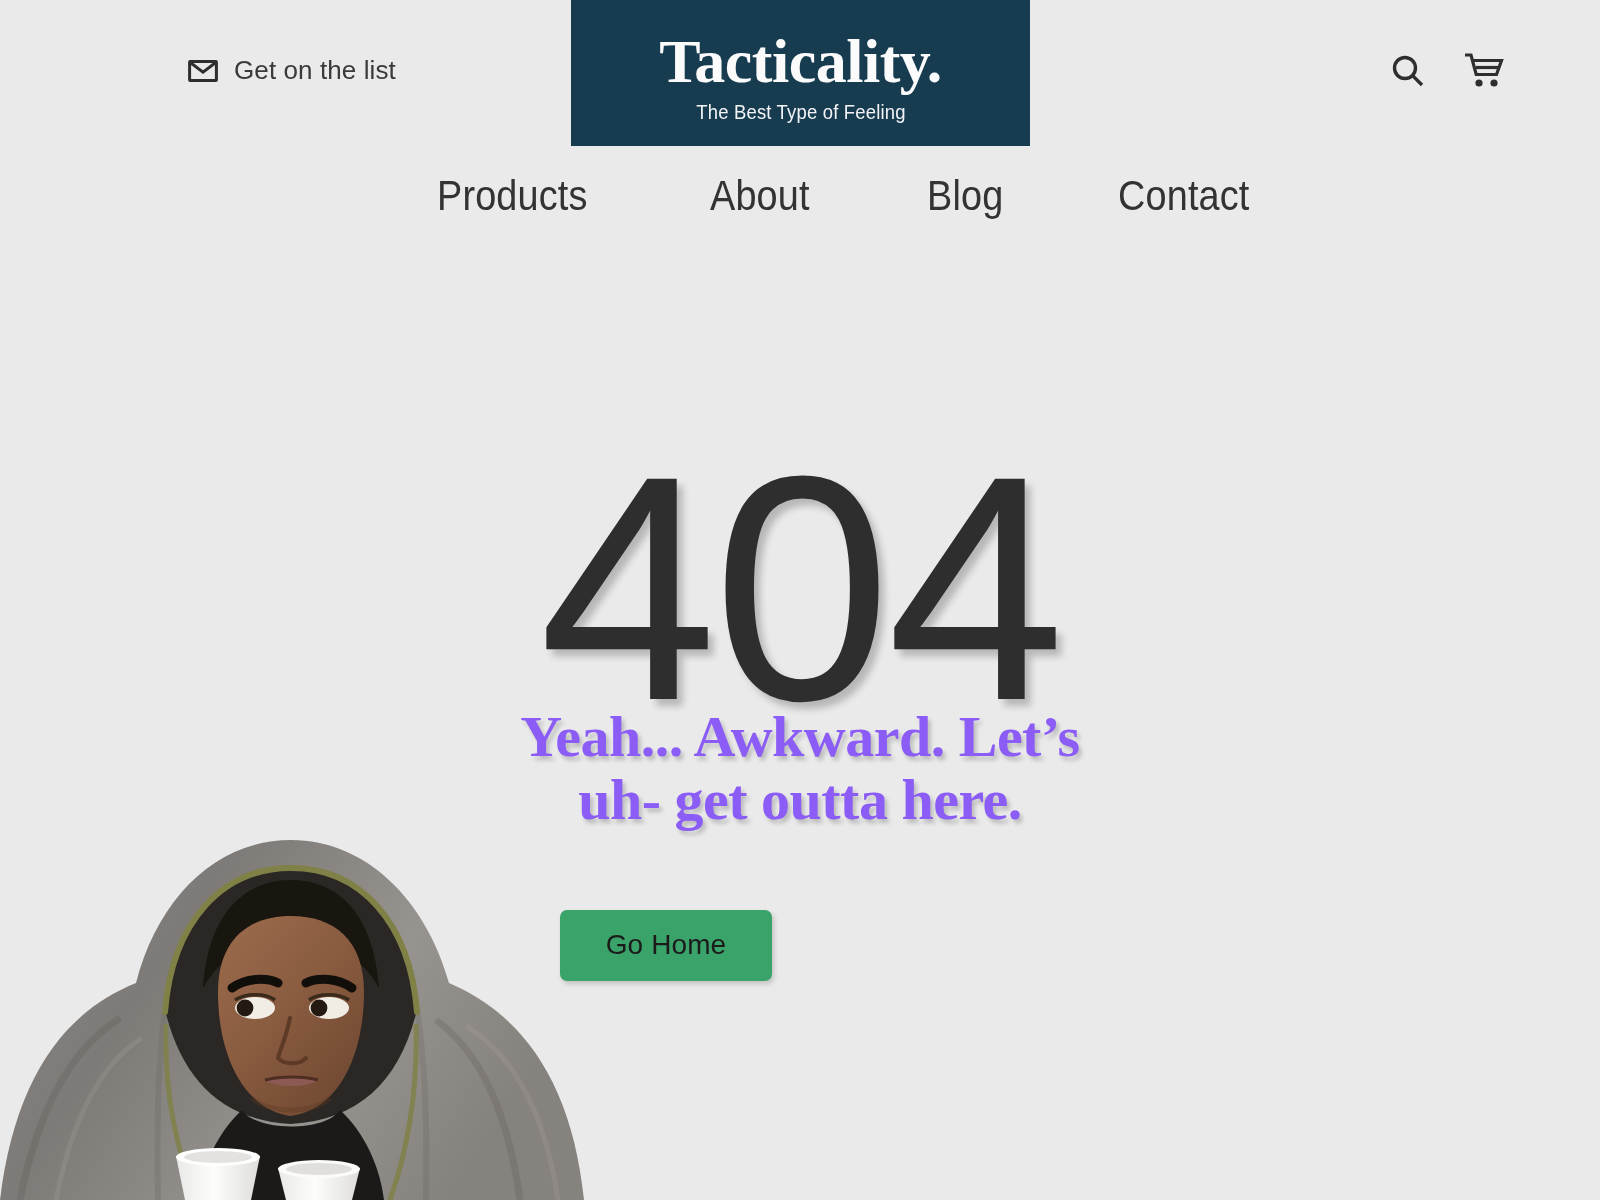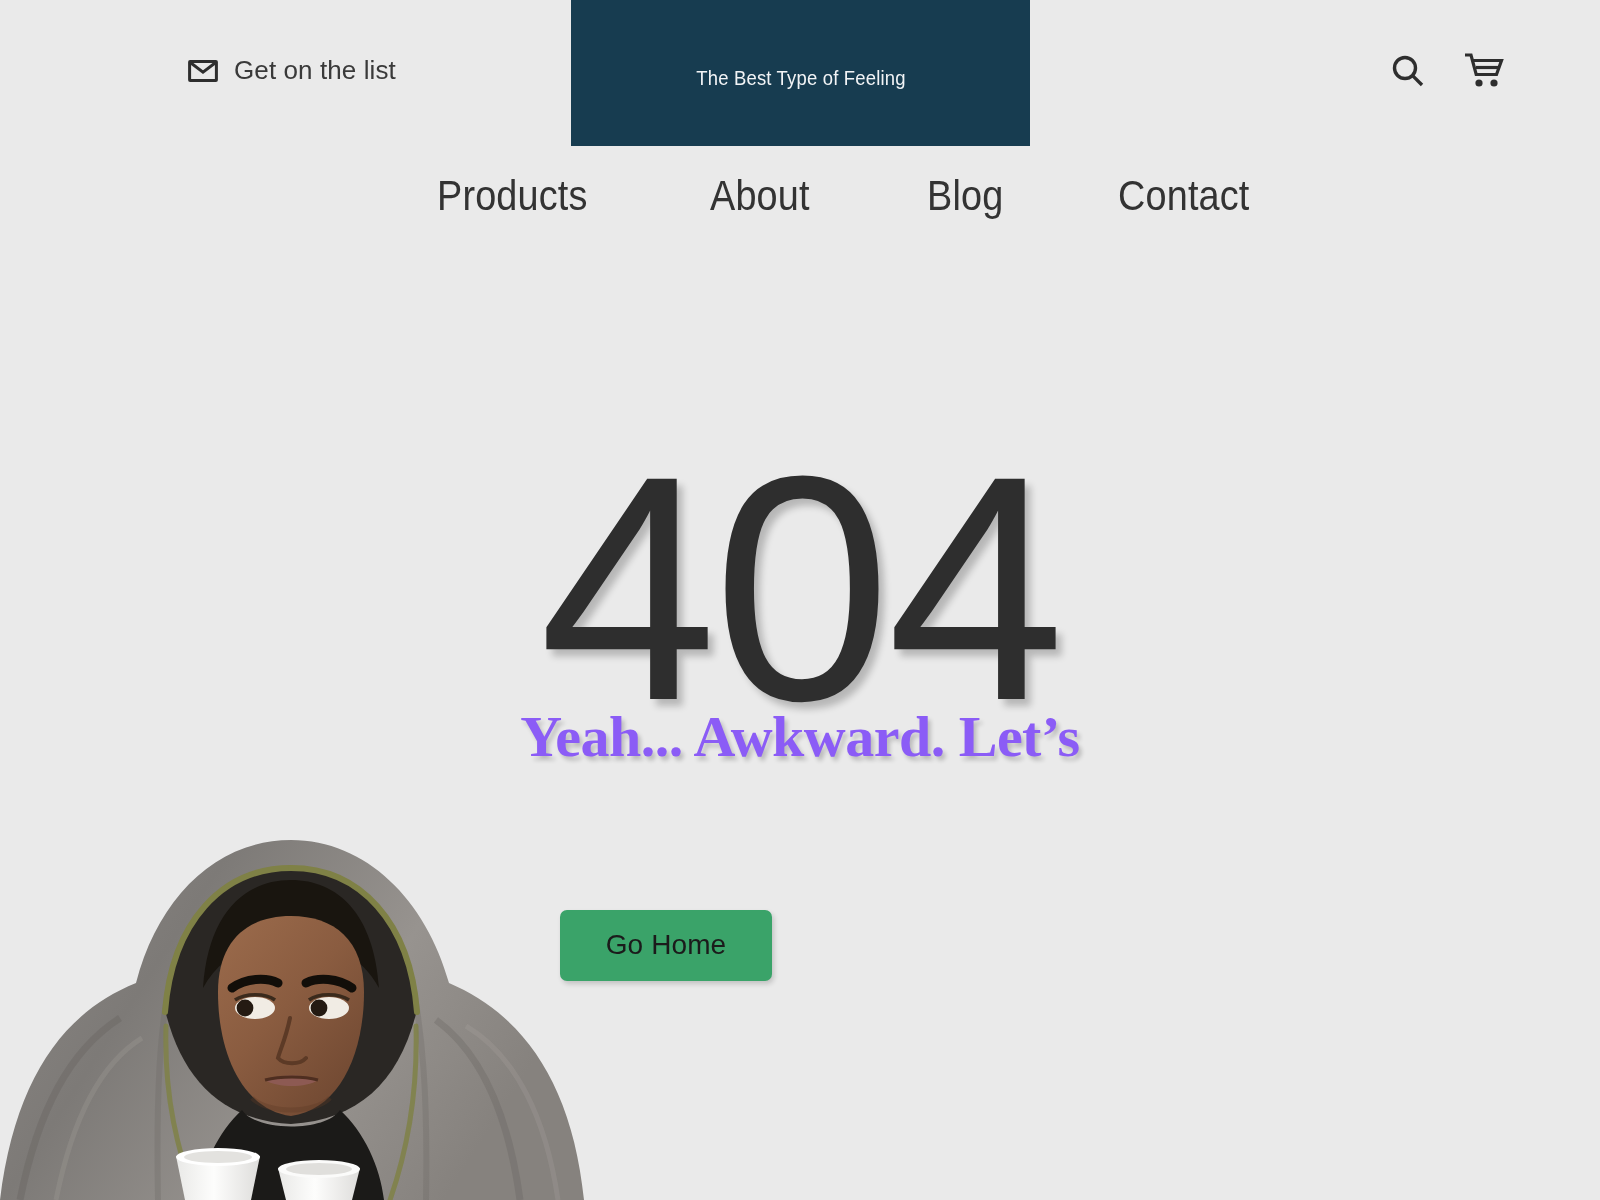--- a/index.html
+++ b/index.html
@@ -207,20 +207,21 @@
     <span class="mail-icon">
       <svg viewBox="0 0 30 24" width="30" height="24" aria-hidden="true">
         <rect x="1.6" y="2.6" width="26.8" height="18.8" rx="0.5" fill="none" stroke="#2e2e2e" stroke-width="3"></rect>
         <path d="M2.6 3.8 L15 13.2 L27.4 3.8" fill="none" stroke="#2e2e2e" stroke-width="3" stroke-linejoin="miter"></path>
       </svg>
     </span>
     <span class="mail-label">Get on the list</span>
   </div>
 
   <div class="logo-block">
+    <div class="logo-title">Tacticality.</div>
     <div class="logo-tagline">The Best Type of Feeling</div>
   </div>
 
   <div class="header-actions">
     <button class="icon-btn">
       <span>
         <svg viewBox="0 0 40 40" width="40" height="40" aria-hidden="true">
           <circle cx="17" cy="17" r="10.5" fill="none" stroke="#2e2e2e" stroke-width="3.4"></circle>
           <line x1="24.6" y1="24.6" x2="34" y2="34" stroke="#2e2e2e" stroke-width="3.4" stroke-linecap="butt"></line>
         </svg>
@@ -247,20 +248,21 @@
     <span class="nav-item i3">Contact</span>
   </div>
 </nav>
 
 <div class="main">
 
   <div class="code-404">404</div>
 
   <div class="subtitle">
     <div>Yeah... Awkward. Let’s</div>
+    <div>uh- get outta here.</div>
   </div>
 
   <div class="cta-wrap">
     <button class="cta-button">Go Home</button>
   </div>
 
   <div class="photo">
     <svg viewBox="0 0 700 420" width="700" height="420" aria-hidden="true">
       <defs>
         <linearGradient id="blanketG" x1="0" y1="0" x2="1" y2="0.4">

